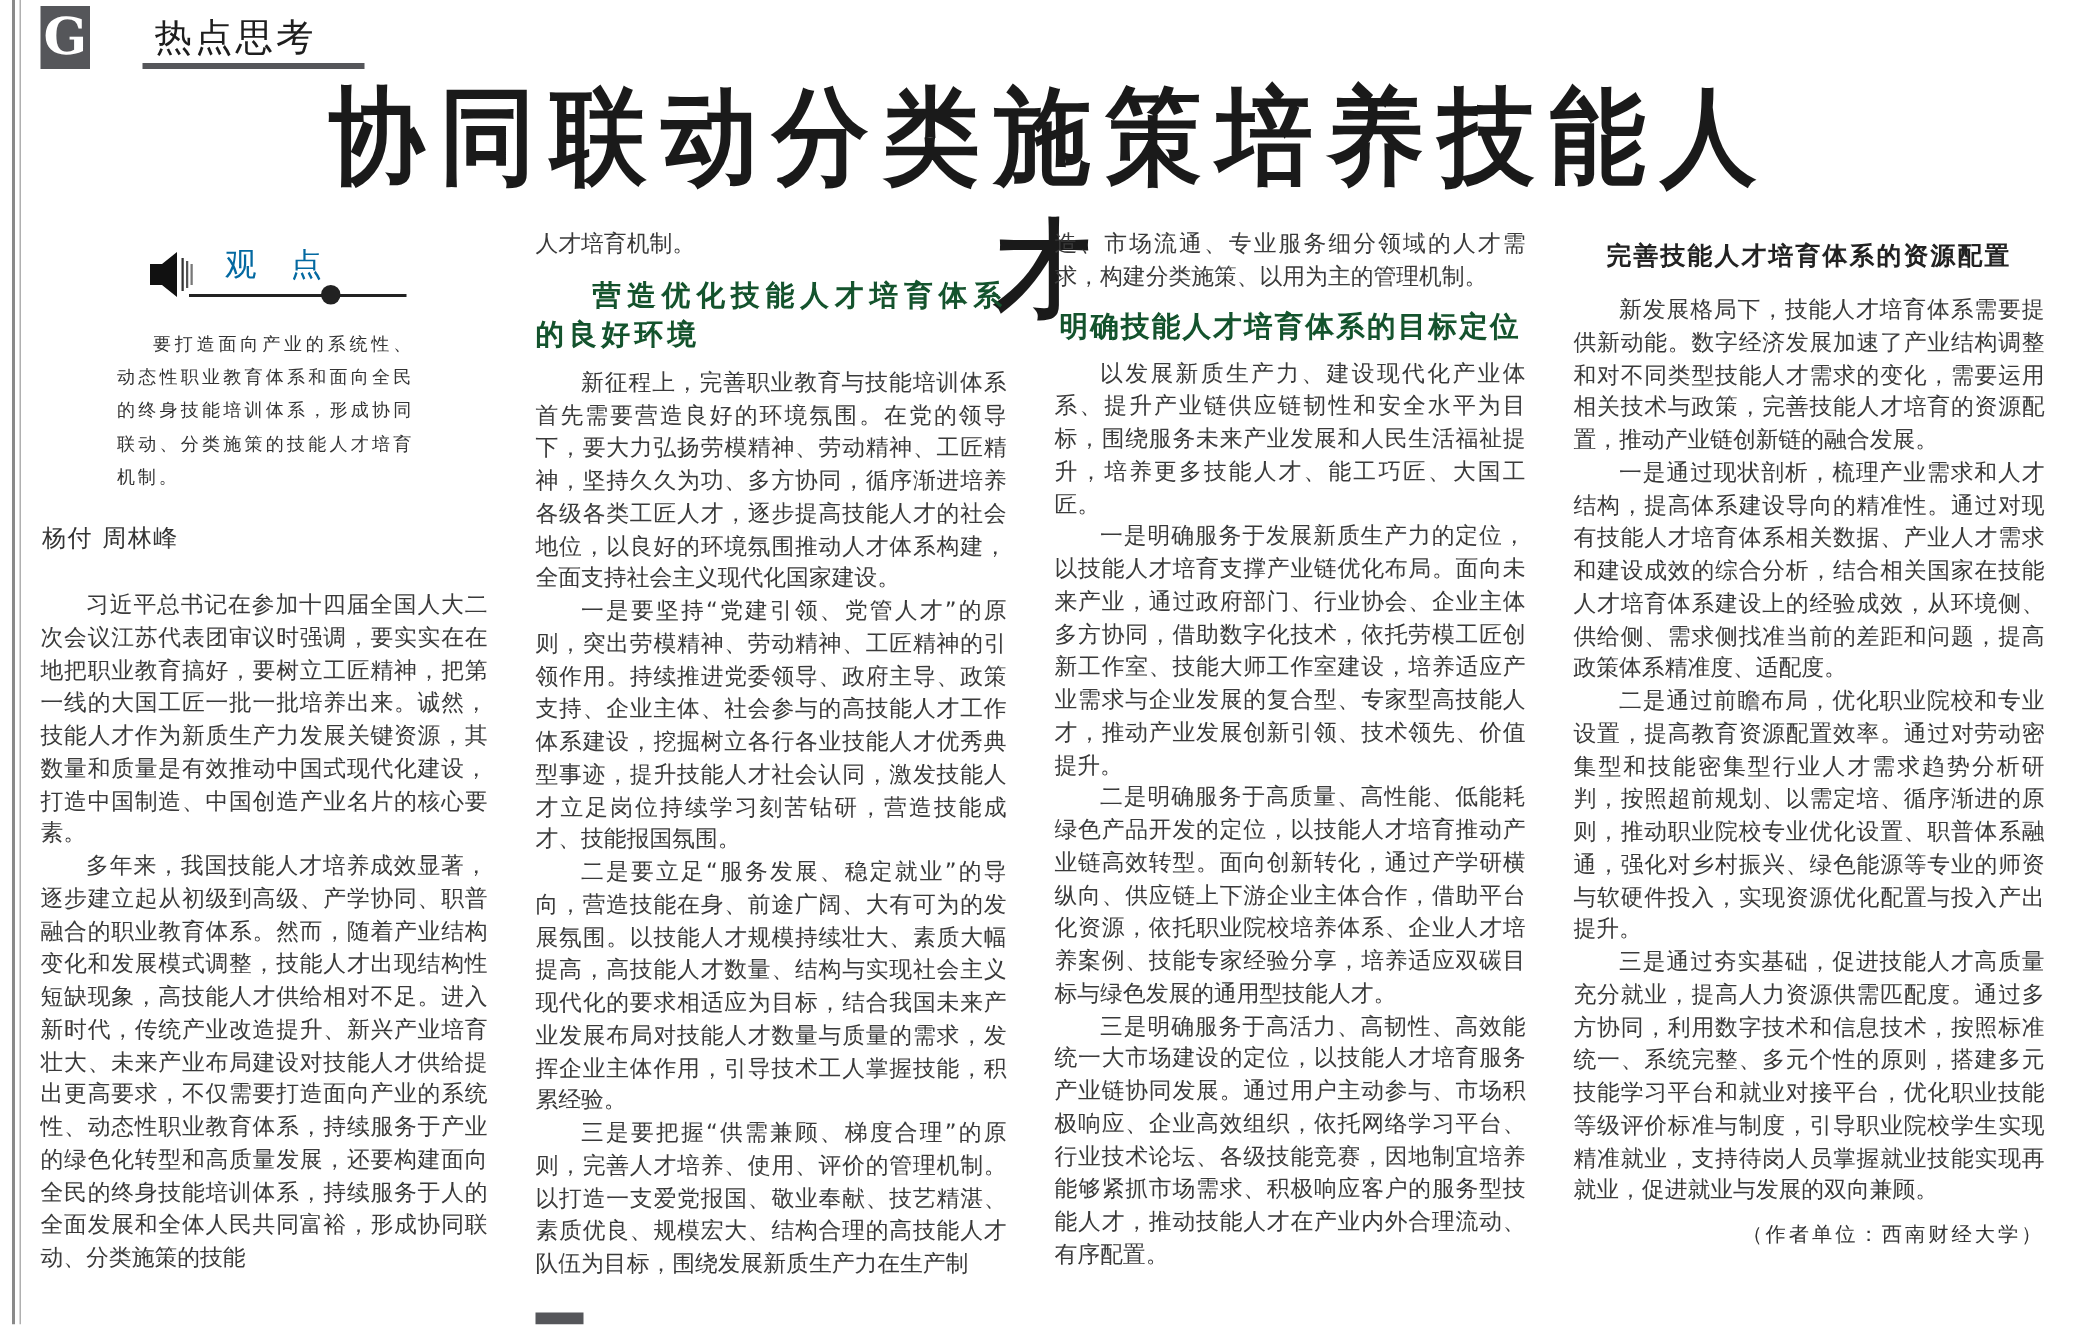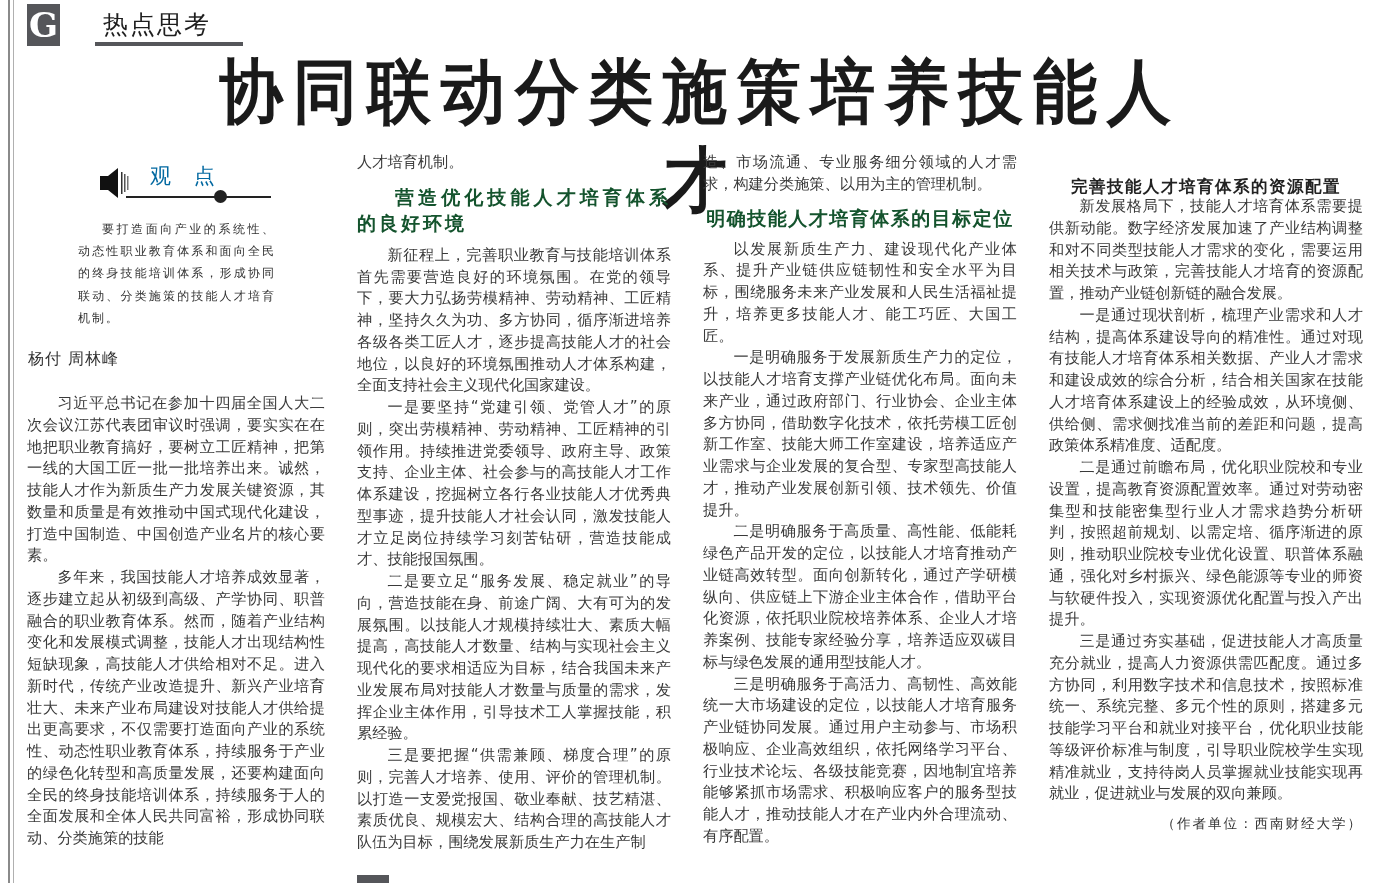--- a/index.html
+++ b/index.html
@@ -28,21 +28,21 @@
   .col p.cont { text-indent: 0; }
   .col h3 { font-family: "DejaVu Sans", sans-serif; font-weight: bold; font-size: 19px; color: #14532d; letter-spacing: 1.5px; line-height: 26px; }
 
   .c1 { left: 27px; top: 393px; width: 298px; }
   .c2 { left: 357px; top: 152px; width: 314px; }
   .c3 { left: 703px; top: 152px; width: 314px; }
   .c4 { left: 1049px; top: 196px; width: 314px; }
 
   .c2 h3 { margin: 10px 0 9px 0; text-indent: 2em; letter-spacing: 3px; }
   .c3 h3 { margin: 9px 0 8px 0; text-align: center; }
-  .c4-h { position: absolute; left: 1049px; top: 176px; width: 314px; text-align: center; font-family: "DejaVu Sans", sans-serif; font-weight: bold; font-size: 16.5px; letter-spacing: 1.5px; color: #222; }
+  .c4-h { position: absolute; left: 1049px; top: 160px; width: 314px; text-align: center; font-family: "DejaVu Sans", sans-serif; font-weight: bold; font-size: 16.5px; letter-spacing: 1.5px; color: #222; }
 
   .affil { text-align: right; font-family: "DejaVu Serif", serif; font-size: 13.5px; letter-spacing: 2px; margin-top: 8px; color: #333; }
 
   .bottom-mark { position: absolute; left: 357px; top: 875px; width: 32px; height: 8px; background: #55565a; }
 </style>
 </head>
 <body>
 
 <div class="left-rule"></div>
 

